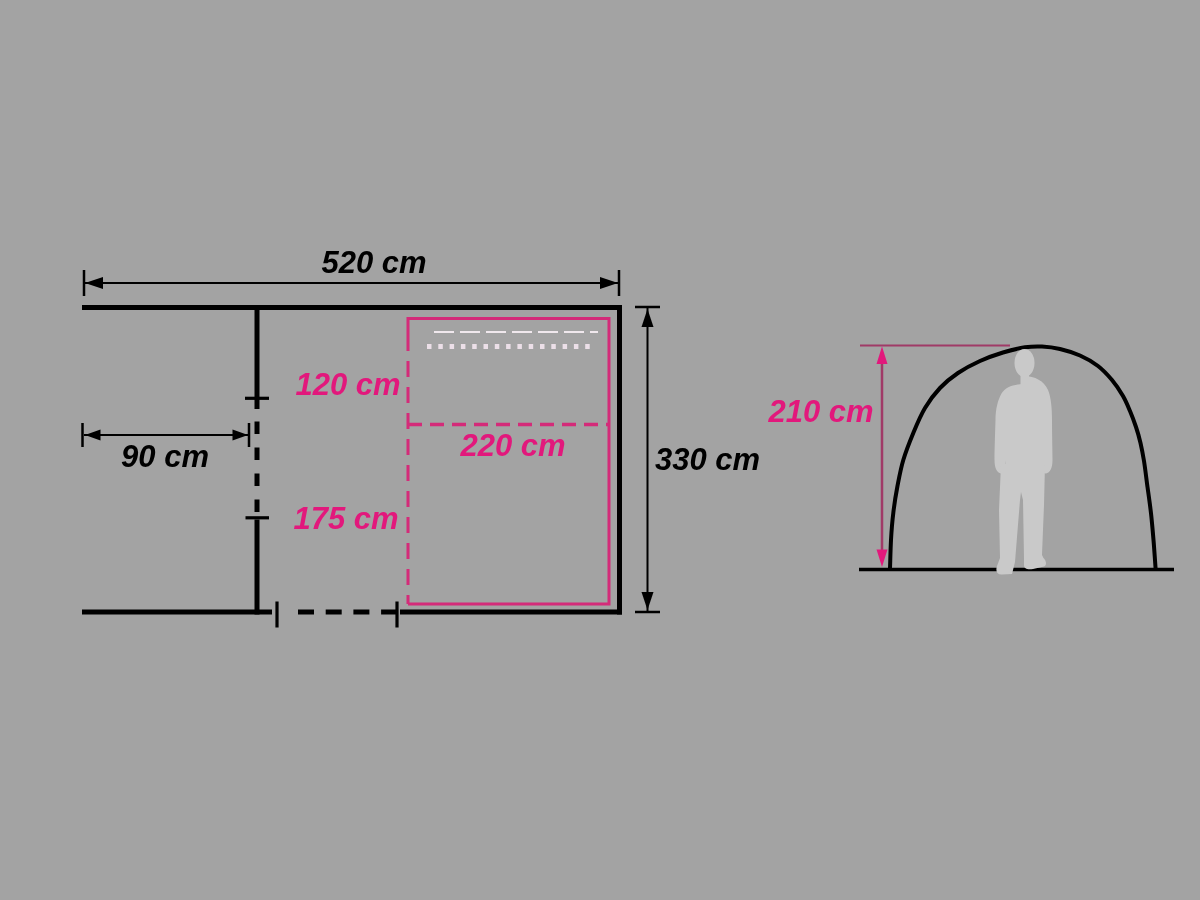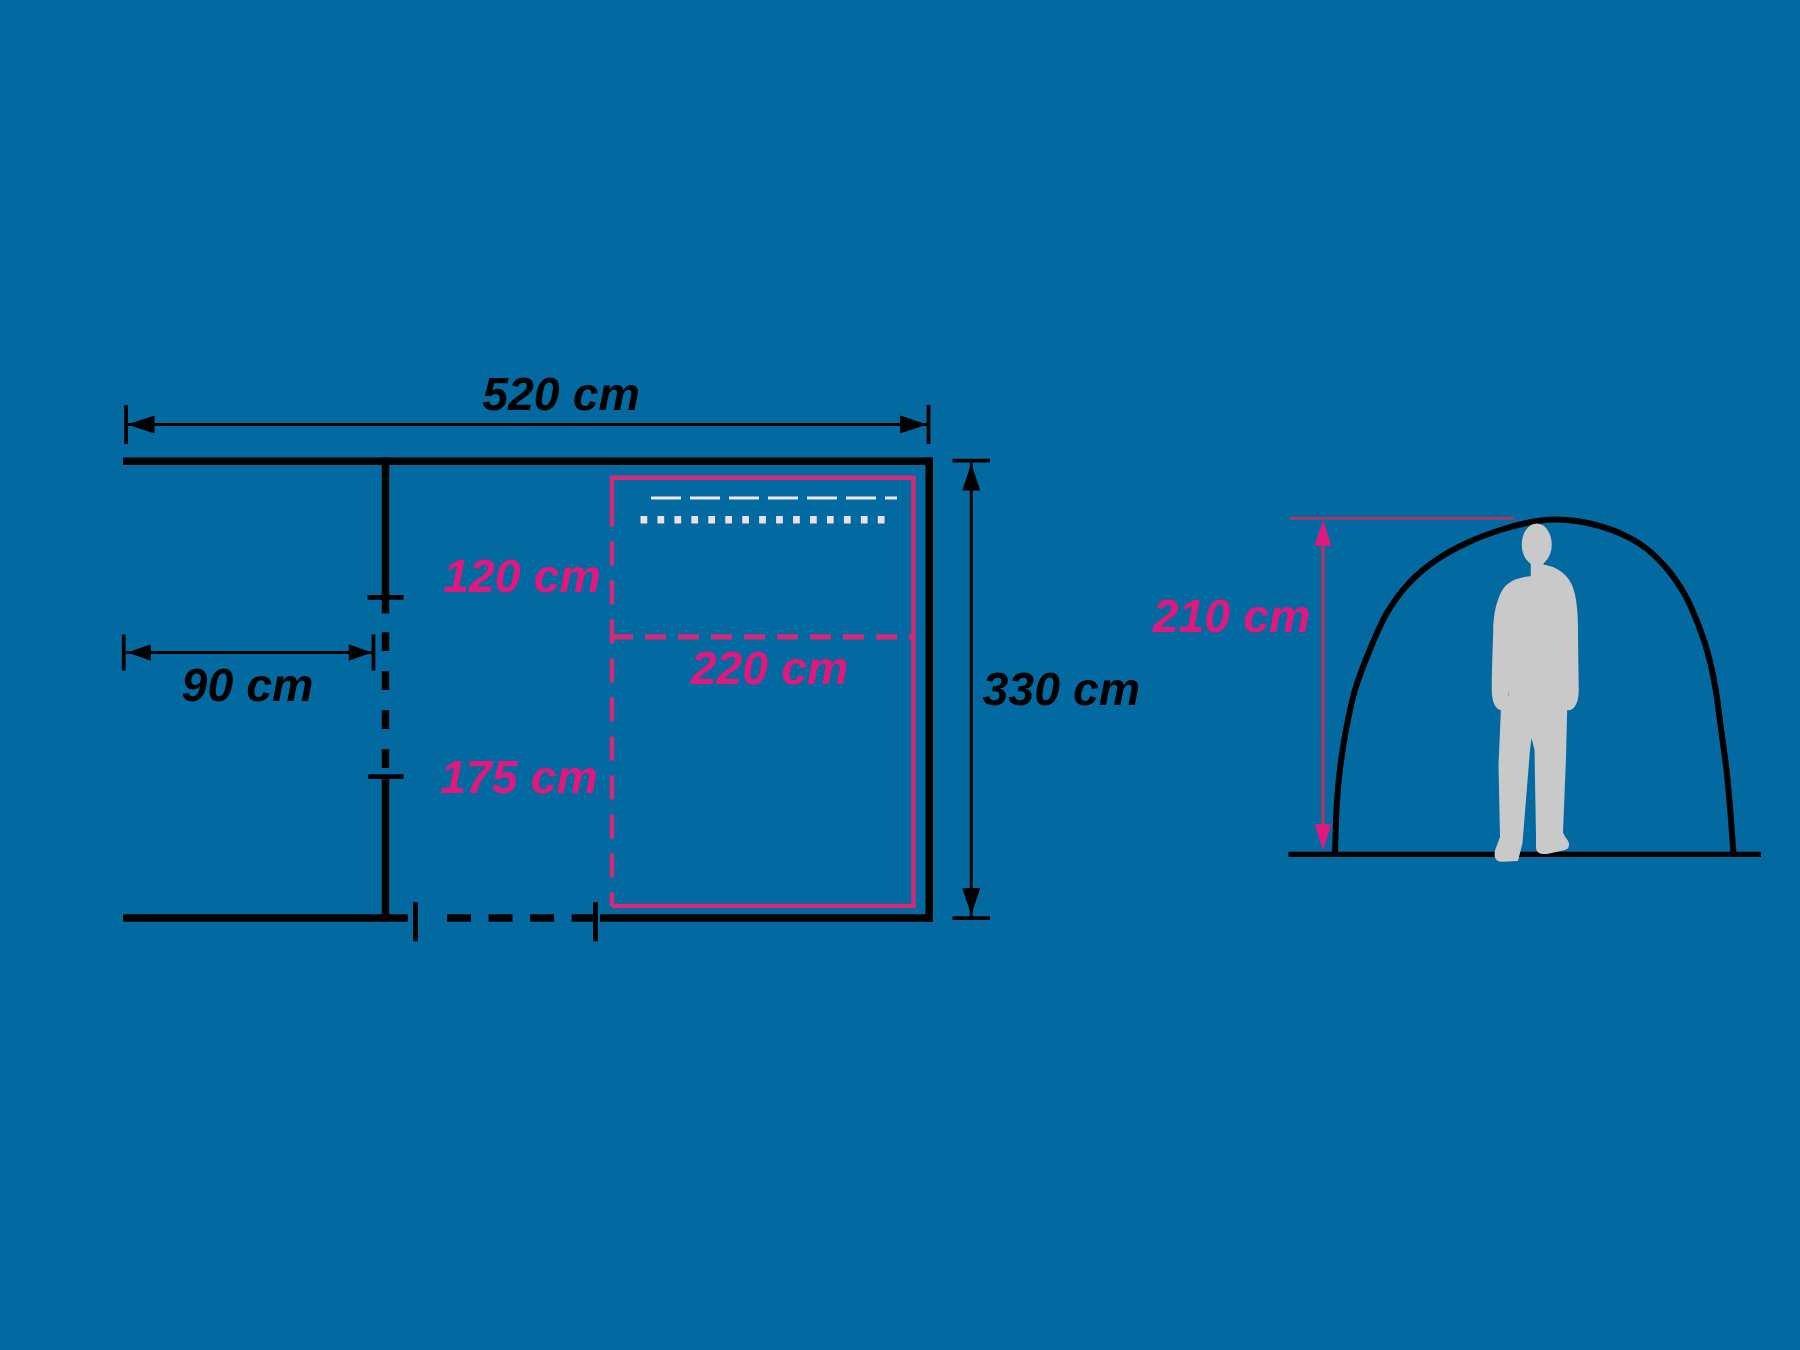--- a/index.html
+++ b/index.html
@@ -1,16 +1,16 @@
 <!DOCTYPE html>
 <html><head>
 <meta charset="utf-8">
 <style>
   html,body{margin:0;padding:0;background:#ffffff;}
-  .wrap{width:1200px;height:900px;position:relative;background:#0369a1;overflow:hidden;}
+  .wrap{width:1200px;height:900px;position:relative;background:#a3a3a3;overflow:hidden;}
   text{font-family:"Liberation Sans", sans-serif;font-weight:bold;font-style:italic;}
 </style>
 </head>
 <body>
 <div class="wrap">
 <svg width="1200" height="900" viewBox="0 0 1200 900">
 
   <g>
     <line x1="84" y1="283" x2="619" y2="283" stroke="#000" stroke-width="2"></line>
     <polygon points="85,283 103,277 103,289" fill="#000"></polygon>

